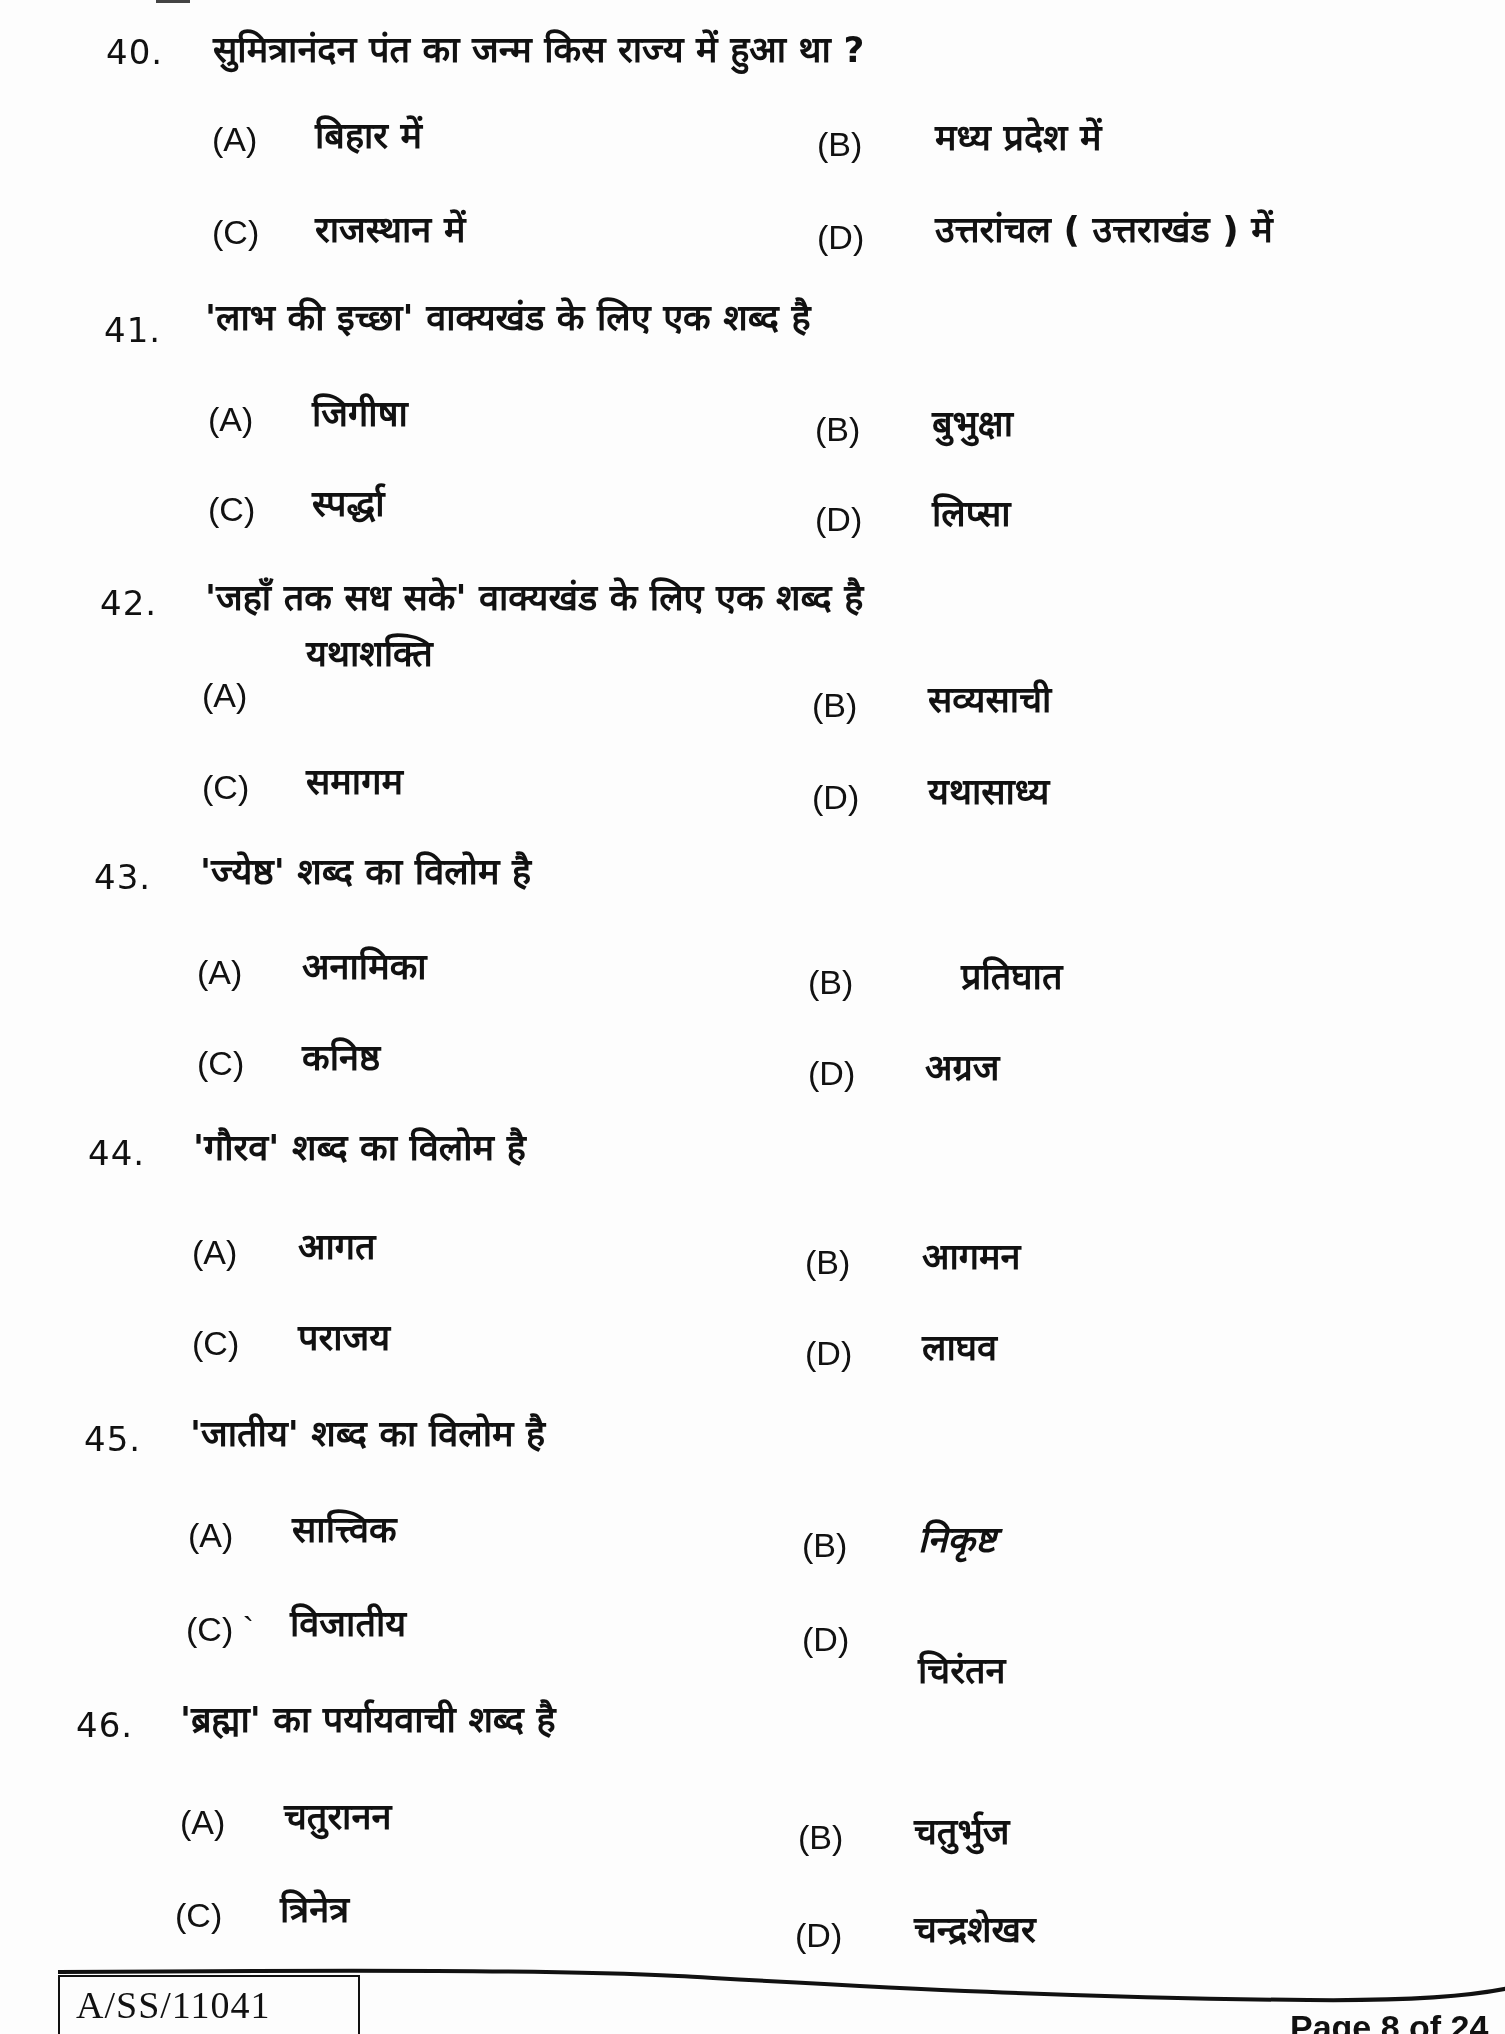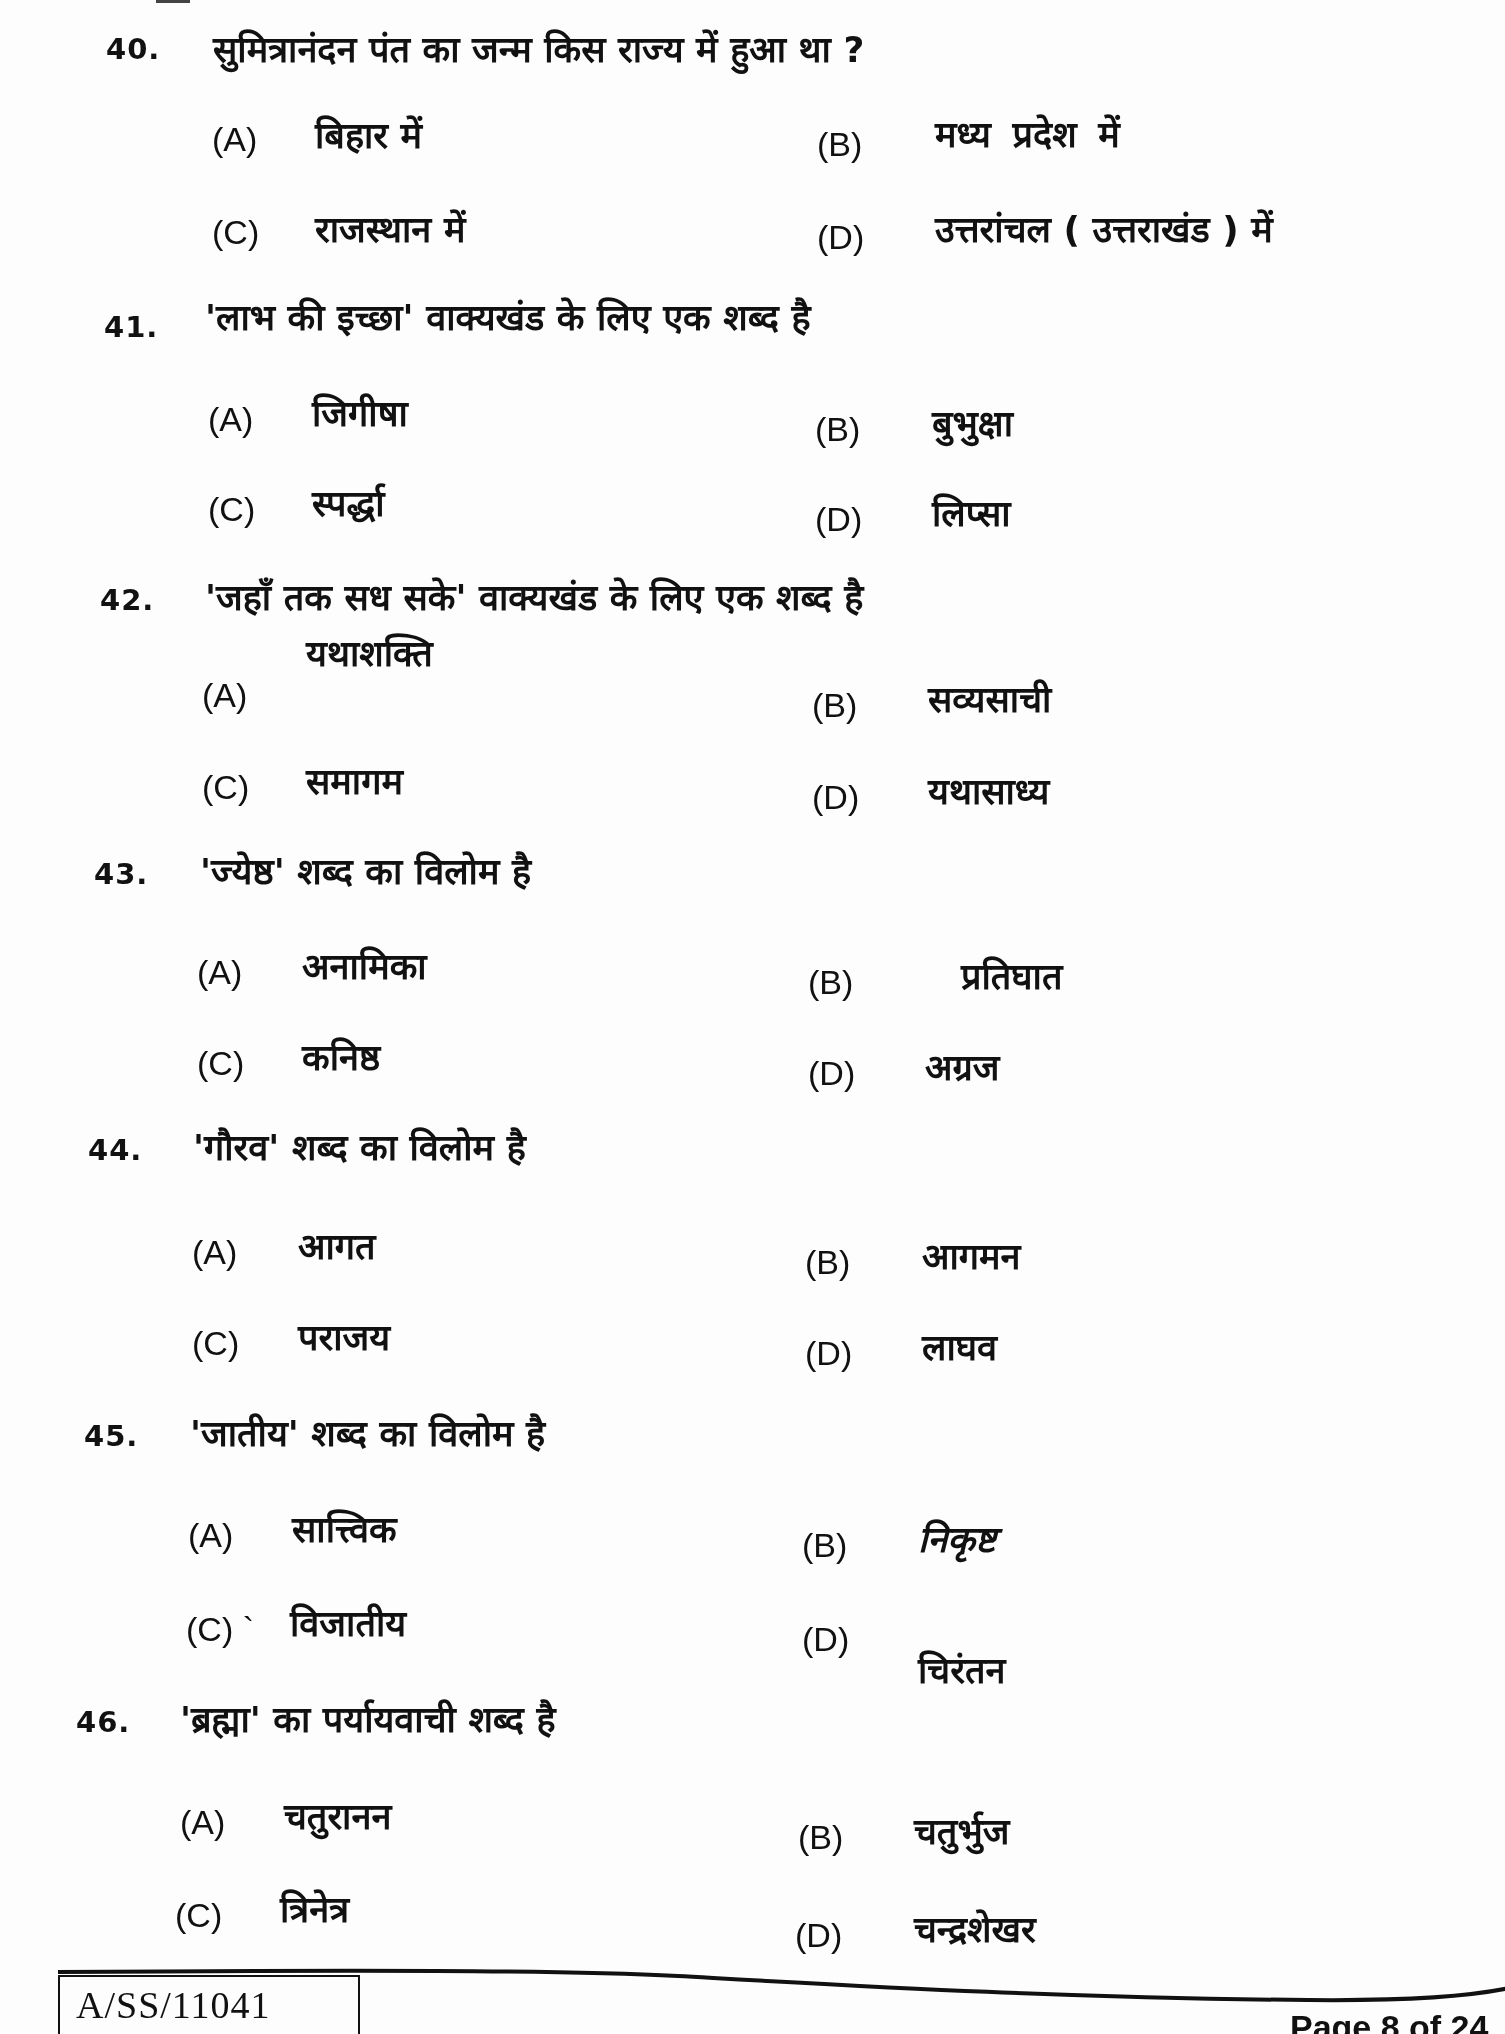--- a/index.html
+++ b/index.html
@@ -23,22 +23,22 @@
     }
     .top-mark {
       position: absolute;
       left: 156px; top: 0;
       width: 34px; height: 3px;
       background: #444;
     }
     .q-num {
       position: absolute;
       font-family: "DejaVu Sans", sans-serif;
-      font-size: 29px;
-      font-weight: bold;
+      font-size: 34px;
+      font-weight: normal;
       letter-spacing: 1px;
       line-height: 1;
     }
     .q-text {
       position: absolute;
       font-family: "DejaVu Sans", sans-serif;
       font-size: 36px;
       font-weight: bold;
       line-height: 1;
       white-space: nowrap;
@@ -90,21 +90,21 @@
 <div class="page">
 
   <div class="top-mark"></div>
 
   <div>
     <div class="q-num" style="left:106px; top:35px;">40.</div>
     <div class="q-text" style="left:213px; top:32px;">सुमित्रानंदन पंत का जन्म किस राज्य में हुआ था ?</div>
     <div class="opt-label" style="left:212px; top:122px;">(A)</div>
     <div class="opt-text" style="left:315px; top:118px;">बिहार में</div>
     <div class="opt-label" style="left:817px; top:127px;">(B)</div>
-    <div class="opt-text" style="left:935px; top:120px;font-family:Liberation Mono, monospace;">मध्य प्रदेश में</div>
+    <div class="opt-text" style="left:935px; top:120px;">मध्य प्रदेश में</div>
     <div class="opt-label" style="left:212px; top:215px;">(C)</div>
     <div class="opt-text" style="left:315px; top:212px;">राजस्थान में</div>
     <div class="opt-label" style="left:817px; top:220px;">(D)</div>
     <div class="opt-text" style="left:935px; top:212px;">उत्तरांचल ( उत्तराखंड ) में</div>
   </div>
 
   <div>
     <div class="q-num" style="left:104px; top:306px;margin-top:7px;">41.</div>
     <div class="q-text" style="left:205px; top:300px;">'लाभ की इच्छा' वाक्यखंड के लिए एक शब्द है</div>
     <div class="opt-label" style="left:208px; top:402px;">(A)</div>

